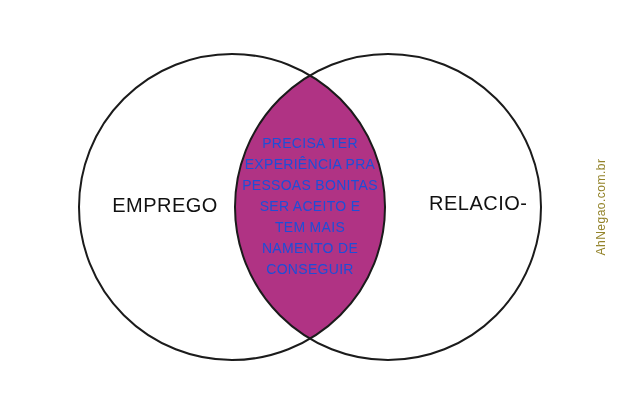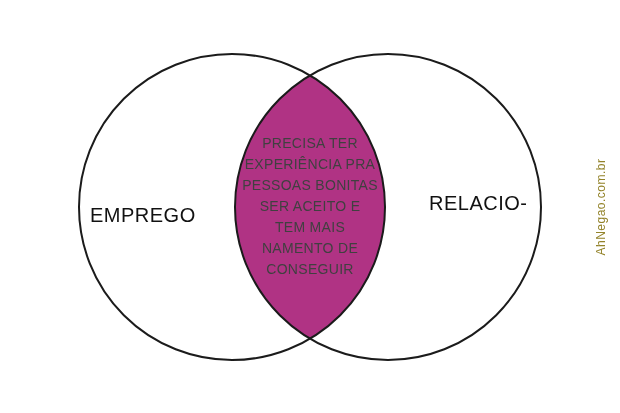--- a/index.html
+++ b/index.html
@@ -24,38 +24,38 @@
   .label {
     position: absolute;
     color: #111111;
     font-size: 20px;
     font-weight: 400;
     letter-spacing: 0.5px;
     line-height: 23px;
   }
   .label-left {
     left: 90px;
-    top: 204px;
+    top: 194px;
     width: 150px;
-    text-align: left;
+    text-align: center;
   }
   .label-right {
     left: 429px;
     top: 192px;
     width: 140px;
     text-align: left;
   }
   .label-line { display: block; }
   .intersection-text {
     position: absolute;
     left: 235px;
     top: 133px;
     width: 150px;
     text-align: center;
-    color: #404040;
+    color: #1d4ed8;
     font-size: 14px;
     font-weight: 400;
     line-height: 21px;
     letter-spacing: 0.3px;
   }
   .intersection-text .line { display: block; }
   .watermark {
     position: absolute;
     left: 519px;
     top: 199px;

